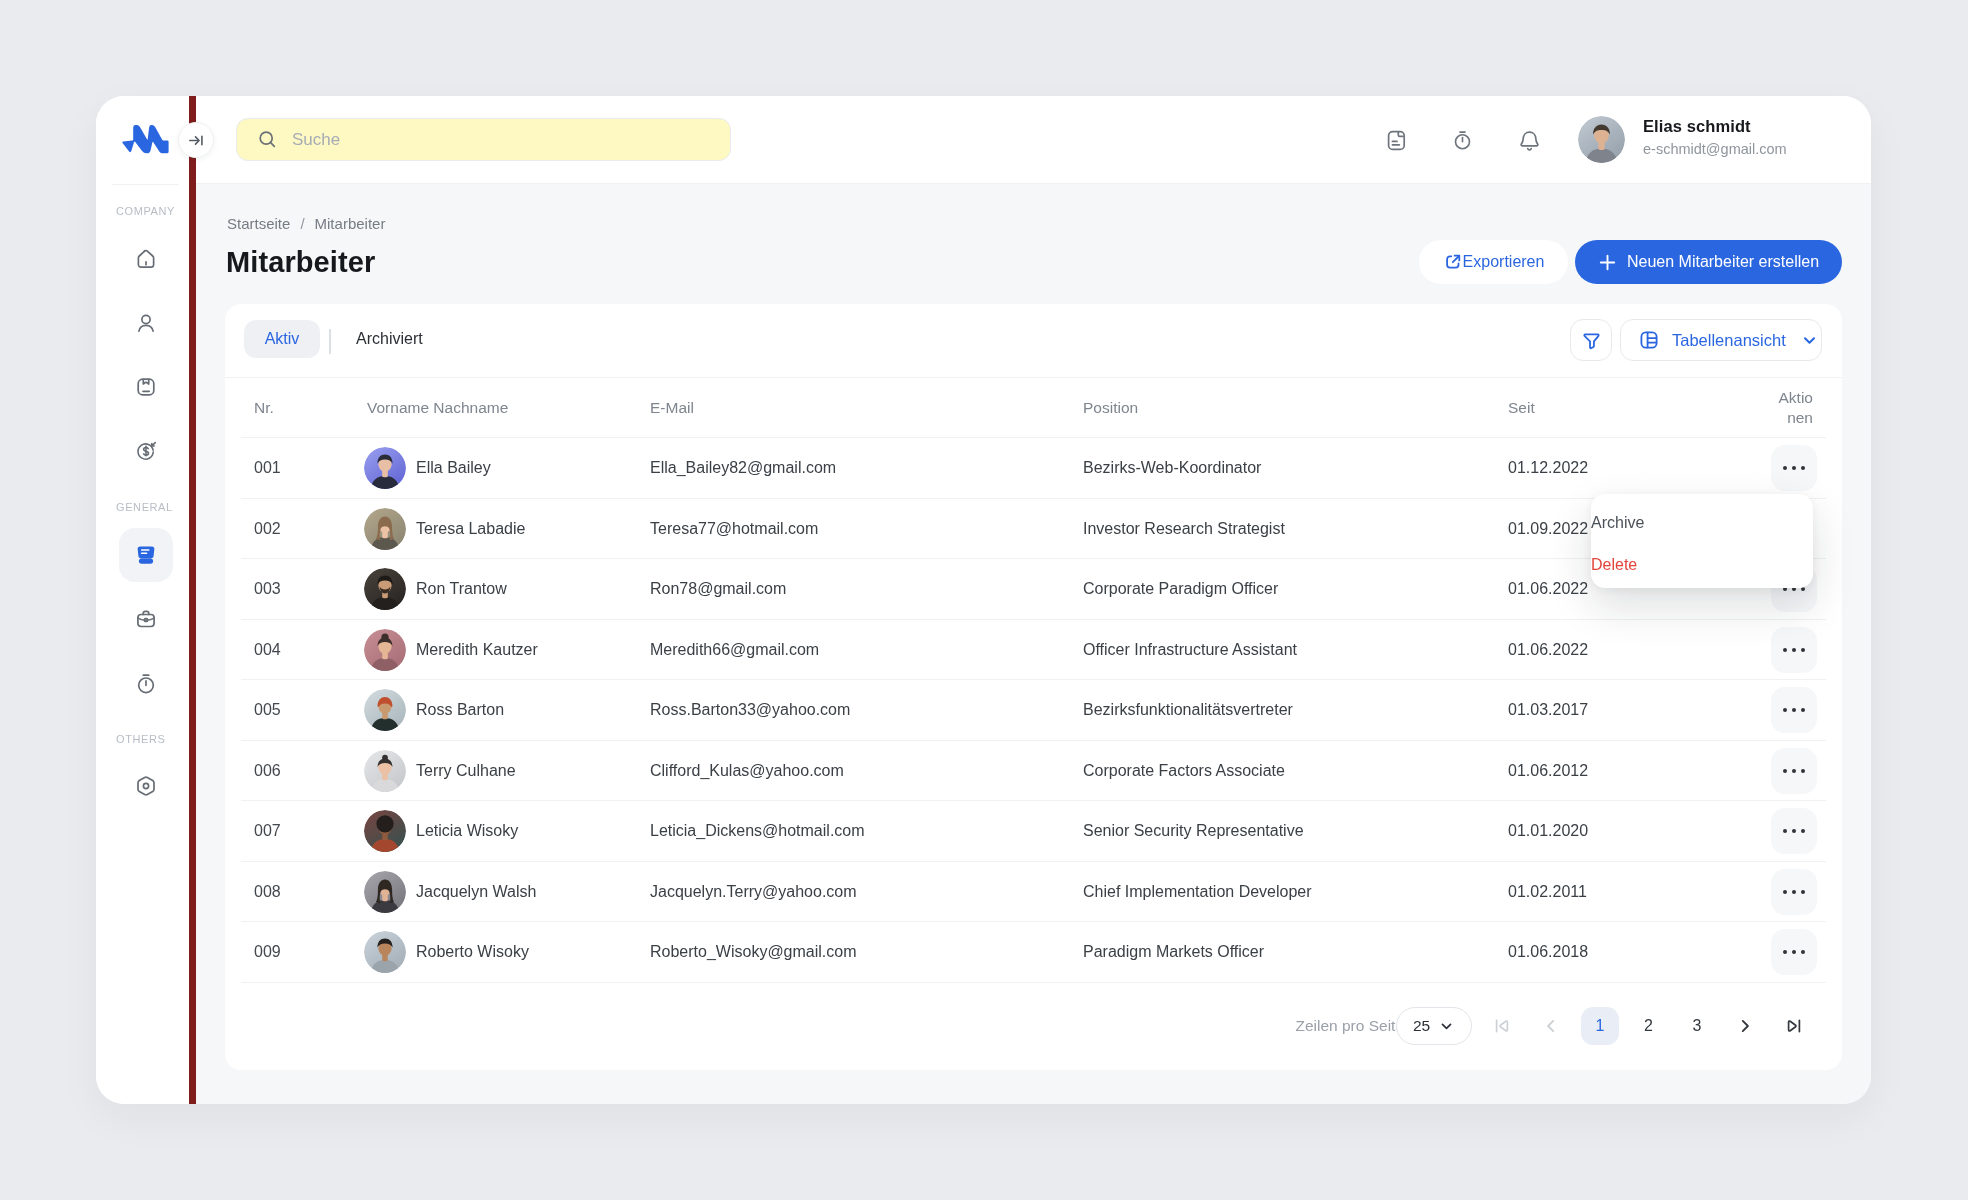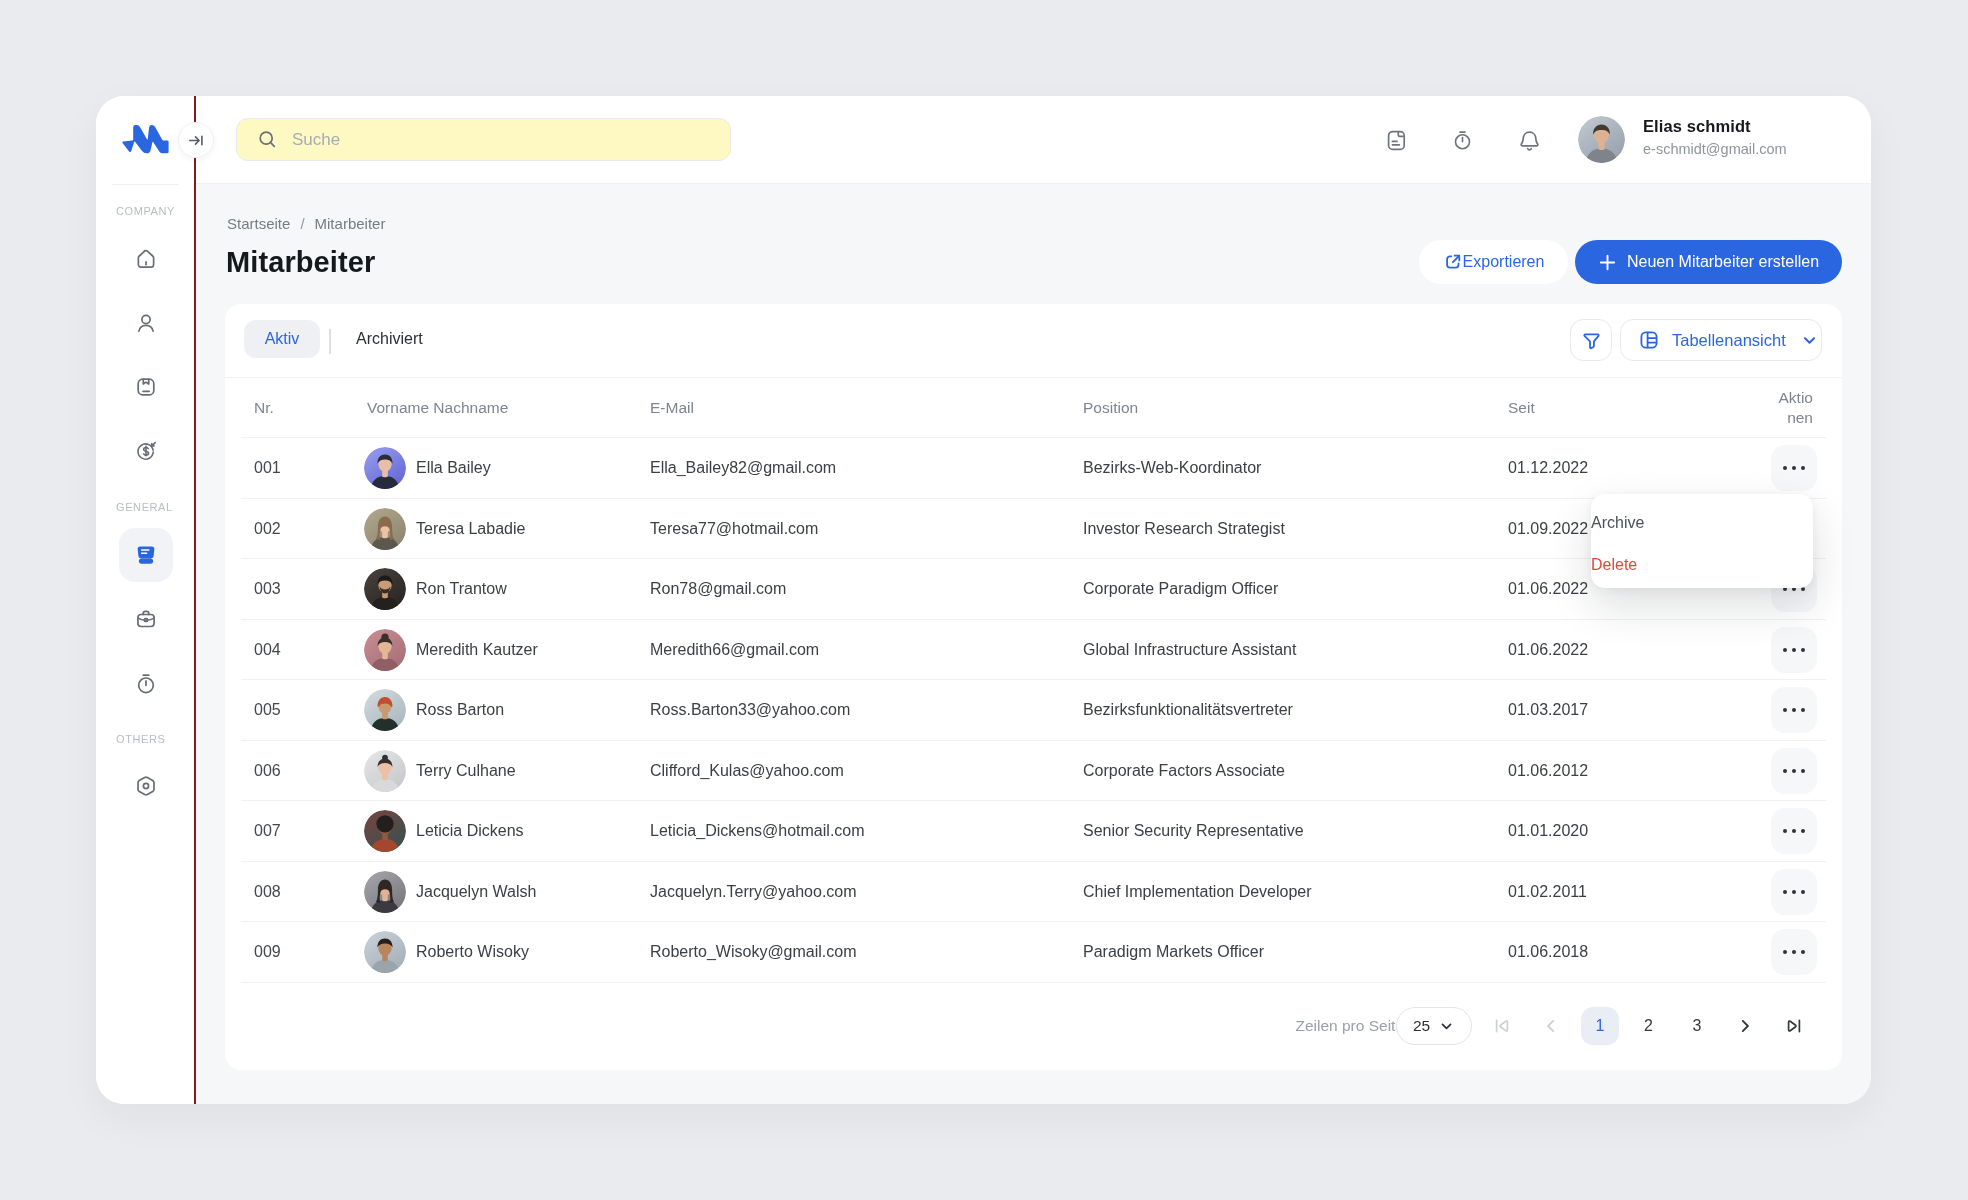--- a/index.html
+++ b/index.html
@@ -1,21 +1,21 @@
 <!DOCTYPE html>
 <html><head>
 <meta charset="utf-8">
 <style>
 * { margin:0; padding:0; box-sizing:border-box; }
 html,body { width:1968px; height:1200px; overflow:hidden; }
 body { background:#e9ebee; font-family:"Liberation Sans", sans-serif; -webkit-font-smoothing:antialiased; }
 svg { display:block; }
 .app { position:absolute; left:96px; top:96px; width:1775px; height:1008px; background:#fff; border-radius:28px; box-shadow:0 14px 40px rgba(30,36,48,.05); }
 
-.sidebar { position:absolute; left:0; top:0; width:100px; height:1008px; background:#fff; border-right:2px solid #7f1d1d; border-radius:28px 0 0 28px; }
+.sidebar { position:absolute; left:0; top:0; width:100px; height:1008px; background:#fff; border-right:7px solid #7f1d1d; border-radius:28px 0 0 28px; }
 .logo { position:absolute; left:25px; top:28px; width:48px; height:31px; }
 .side-divider { position:absolute; left:16px; top:88px; width:67px; height:1px; background:#f0f1f4; }
 .side-label { position:absolute; left:20px; width:80px; font-size:11px; letter-spacing:.6px; color:#b7bdc5; font-weight:400; }
 .side-item { position:absolute; left:23px; width:54px; height:54px; display:flex; align-items:center; justify-content:center; border-radius:16px; cursor:pointer; }
 .side-item svg { stroke:#676d75; }
 .side-item.active { background:#f2f3f6; }
 .side-item.active svg { stroke:#2b66e1; }
 
 .topbar { position:absolute; left:100px; top:0; width:1675px; height:88px; background:#fff; border-bottom:1px solid #f0f1f3; border-radius:0 28px 0 0; }
 .collapse-btn { position:absolute; left:-18px; top:26px; width:36px; height:36px; border-radius:50%; background:#fff; border:1px solid #eef0f3; box-shadow:0 2px 6px rgba(25,30,40,.05); display:flex; align-items:center; justify-content:center; cursor:pointer; z-index:5; }
@@ -379,21 +379,21 @@
       <path d="M6.8 42 c1 -8.6 6.3 -13 14.2 -13 s13.2 4.4 14.2 13Z" fill="#8E5F64"></path>
       <path d="M18.2 22 h5.6 v7.2 c0 1.5 -5.6 1.5 -5.6 0Z" fill="#E5B696"></path>
       <ellipse cx="21" cy="17.2" rx="6.6" ry="7.4" fill="#E5B696"></ellipse>
       <circle cx="21" cy="8.2" r="3.6" fill="#3C2E2A"></circle>
                   <path d="M13.6 16.9 c0 -5.2 3.1 -8.3 7.4 -8.3 s7.4 3.1 7.4 8.3 c-1.7 -2.7 -3.5 -3.8 -7.4 -3.8 s-5.7 1.1 -7.4 3.8Z" fill="#3C2E2A"></path>
     </g>
               </svg>
             </div>
     <div class="td c-name">Meredith Kautzer</div>
     <div class="td c-email">Meredith66@gmail.com</div>
-    <div class="td c-pos">Global Infrastructure Assistant</div>
+    <div class="td c-pos">Officer Infrastructure Assistant</div>
     <div class="td c-seit">01.06.2022</div>
     <button class="dots-btn">
               <i></i>
               <i></i>
               <i></i>
             </button>
   </div>
 
   <div class="trow">
     <div class="td c-nr">005</div>
@@ -477,21 +477,21 @@
                 </defs>
     <g clip-path="url(#g7c)">
       <rect width="42" height="42" fill="url(#g7)"></rect>
       <path d="M6.8 42 c1 -8.6 6.3 -13 14.2 -13 s13.2 4.4 14.2 13Z" fill="#A3472F"></path>
       <path d="M18.2 22 h5.6 v7.2 c0 1.5 -5.6 1.5 -5.6 0Z" fill="#8E5B3F"></path>
       <ellipse cx="21" cy="17.2" rx="6.6" ry="7.4" fill="#8E5B3F"></ellipse>
       <circle cx="21" cy="13.8" r="8.6" fill="#241E1C"></circle>
     </g>
               </svg>
             </div>
-    <div class="td c-name">Leticia Dickens</div>
+    <div class="td c-name">Leticia Wisoky</div>
     <div class="td c-email">Leticia_Dickens@hotmail.com</div>
     <div class="td c-pos">Senior Security Representative</div>
     <div class="td c-seit">01.01.2020</div>
     <button class="dots-btn">
               <i></i>
               <i></i>
               <i></i>
             </button>
   </div>
 

